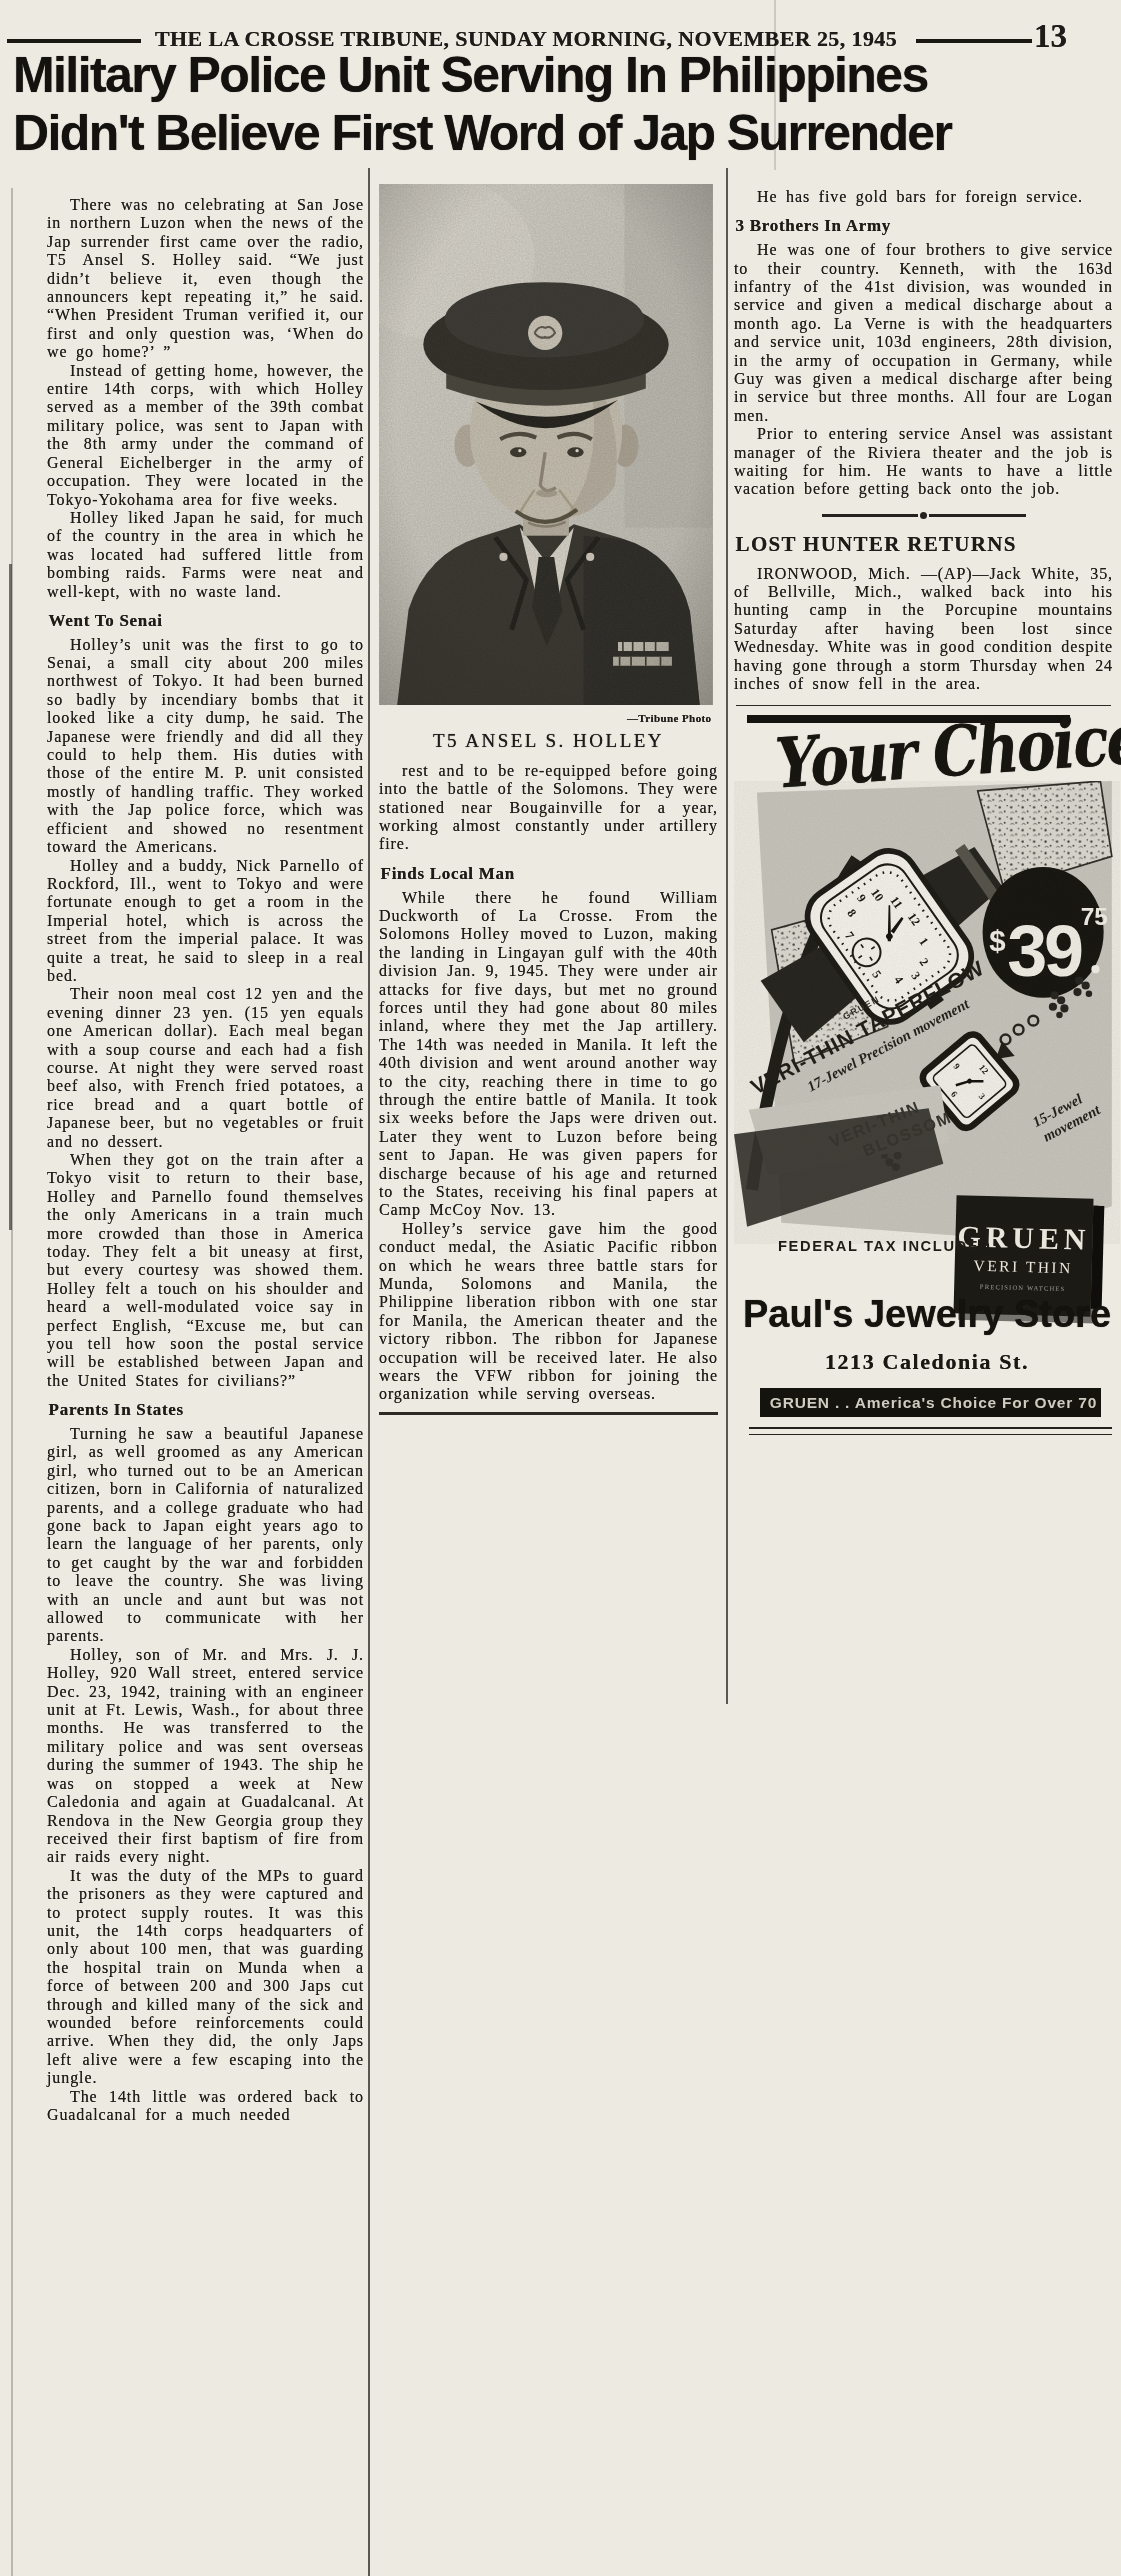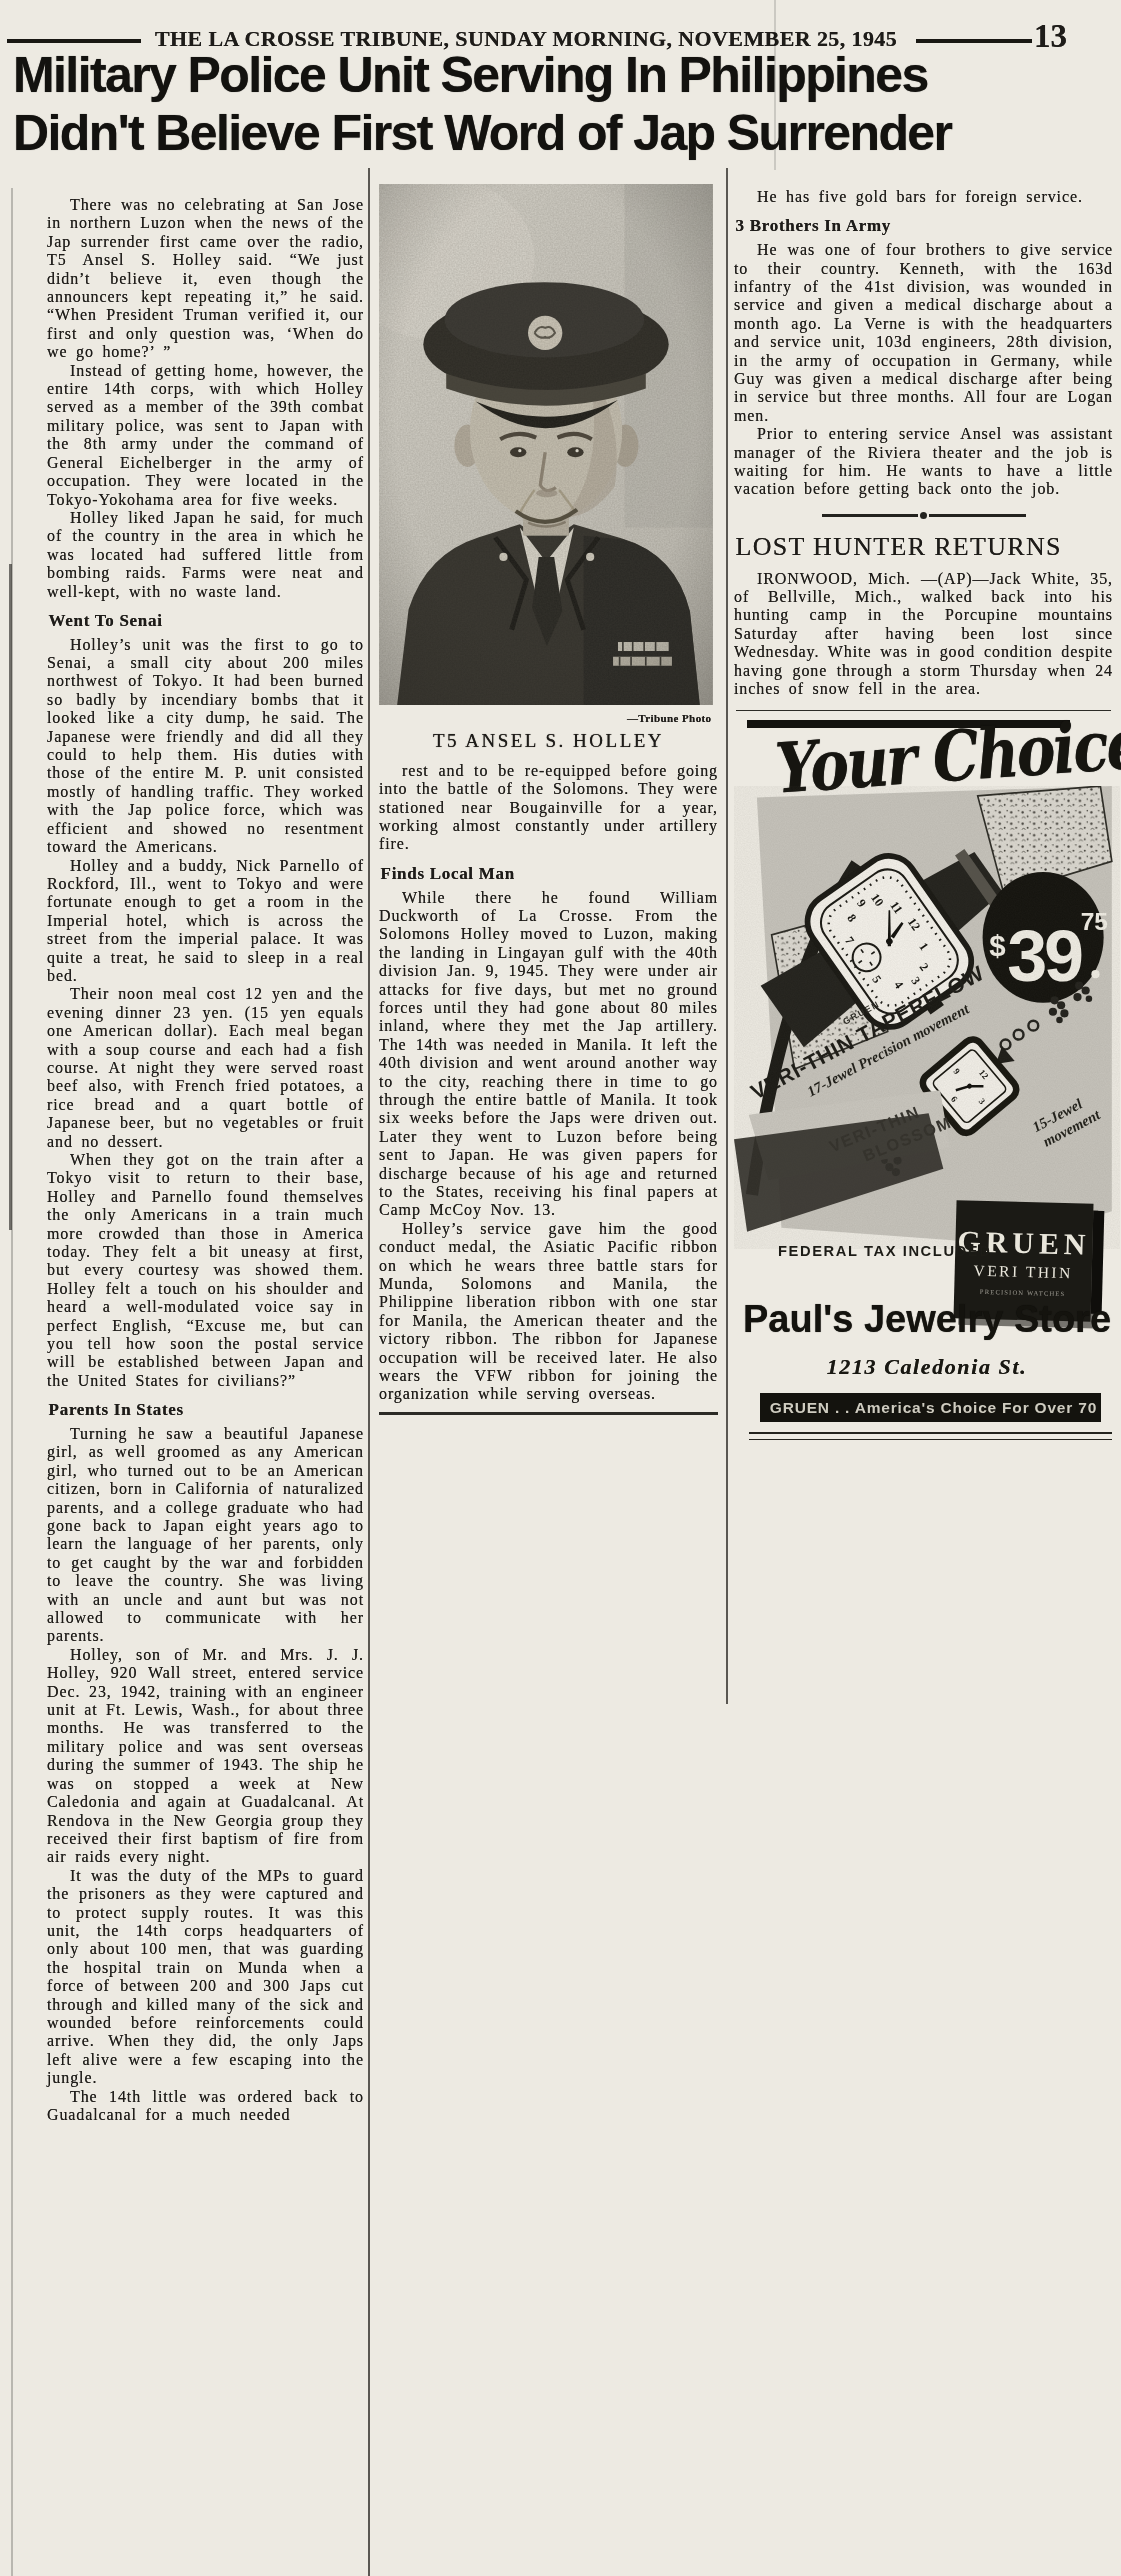--- a/index.html
+++ b/index.html
@@ -50,21 +50,21 @@
     margin:0;text-align:justify;text-indent:23px;
     font-size:16px;line-height:18.4px;letter-spacing:0.9px;word-spacing:3.7px;
     text-shadow:0 0 0.5px rgba(22,20,16,.75);
     hyphens:auto;-webkit-hyphens:auto;
   }
   .subhead{
     margin:9.8px 0 4.9px 1.6px;font-size:17px;font-weight:bold;letter-spacing:0.7px;
     text-shadow:0 0 0.5px rgba(22,20,16,.8);
   }
   .storyhead{
-    margin:13px 0 7.4px 1.6px;font-size:26px;font-weight:normal;letter-spacing:1.3px;
+    margin:13px 0 7.4px 1.6px;font-size:21px;font-weight:bold;letter-spacing:1.3px;
     text-shadow:0 0 0.6px rgba(22,20,16,.8);
   }
   .dotrule{display:flex;align-items:center;width:204px;margin:13px auto 6.5px auto;}
   .dr-line{flex:1;height:2.5px;background:#23221e;}
   .dr-dot{width:7.4px;height:7.4px;border-radius:50%;background:#23221e;margin:0 1.6px;}
   .thinrule{height:1.6px;background:#2c2b26;margin:11.4px 1.6px 0 1.6px;}
   .heavyrule{height:7.4px;background:#14130f;margin:9px 43px 0 13px;}
   .endrule{height:2.5px;background:#2c2b26;margin:8.2px 0 0 0;}
 
   
@@ -102,21 +102,21 @@
   .gb-sub{font-size:6.5px;letter-spacing:1.2px;opacity:.6;margin-top:7.4px;}
 
   .tax{position:absolute;left:44px;top:514px;font-family:"Liberation Sans",sans-serif;
     font-weight:bold;font-size:14.7px;letter-spacing:1.6px;color:#1d1c17;}
   .store{position:absolute;left:0;top:568px;width:386px;text-align:center;
     font-family:"Liberation Sans",sans-serif;font-weight:bold;font-size:38px;
     letter-spacing:0;color:#14130e;transform:scaleY(1.04);
     text-shadow:0 0 0.8px rgba(10,9,7,.8);}
   .addr{position:absolute;left:0;top:625px;width:386px;text-align:center;
     font-size:22px;font-weight:bold;letter-spacing:1.6px;color:#191812;
-    text-shadow:0 0 0.6px rgba(10,9,7,.8);font-style:italic;}
+    text-shadow:0 0 0.6px rgba(10,9,7,.8);}
   .slogan{
     position:absolute;left:26px;top:664px;width:321px;height:29px;background:#14130e;
     color:#cfccc0;font-family:"Liberation Sans",sans-serif;font-weight:bold;font-size:15.5px;
     letter-spacing:0.8px;display:flex;align-items:center;padding:0 9.8px;white-space:nowrap;overflow:hidden;
   }
   .ad-endrule{position:absolute;left:14.7px;top:703px;width:363px;height:4.9px;
     border-top:2.5px solid #23221c;border-bottom:1.6px solid #23221c;}
 </style>
 </head>
 <body>

